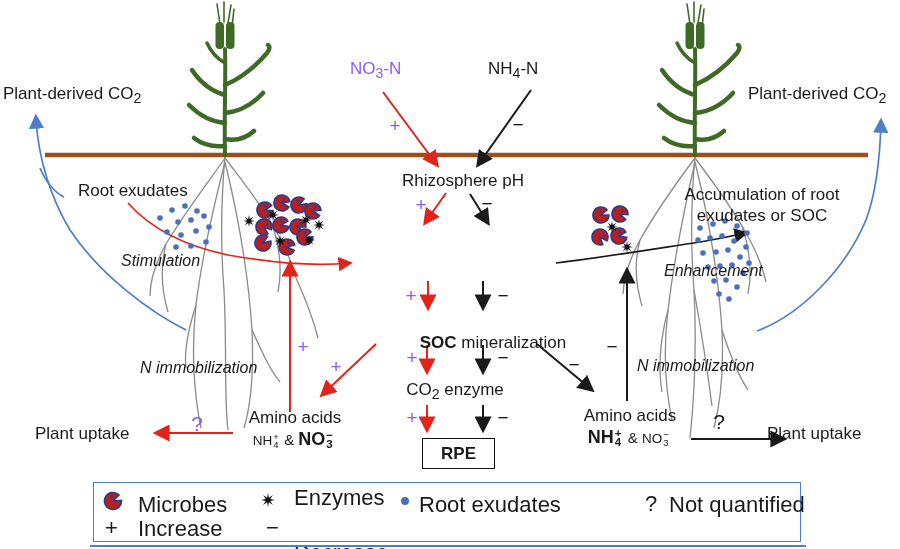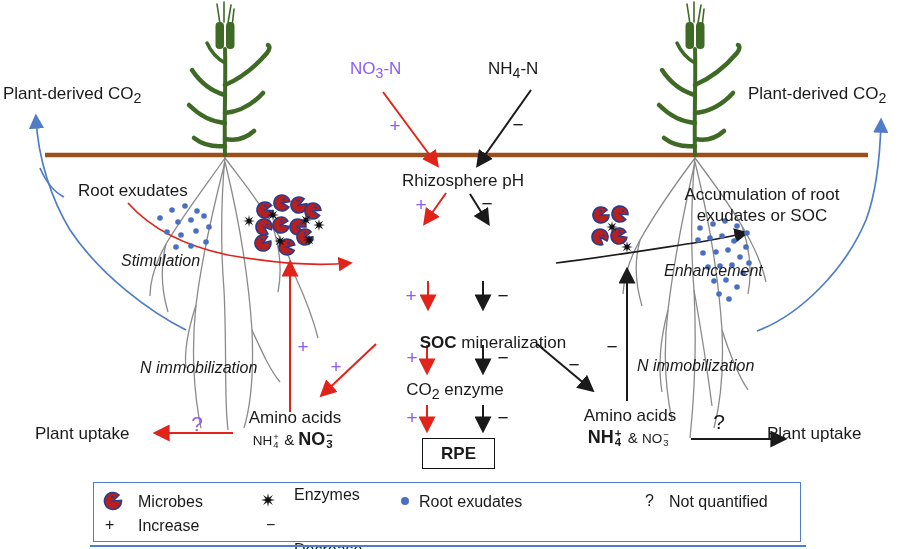--- a/index.html
+++ b/index.html
@@ -18,21 +18,21 @@
   .ion-line{position:absolute;display:flex;align-items:baseline;white-space:nowrap;transform:translateX(-50%);}
   .ion-sm{font-size:13.5px;}
   .ion-lg{font-size:18px;font-weight:bold;}
   .amp{font-size:15px;margin:0 4px;}
   .stack{display:inline-block;position:relative;height:1em;vertical-align:-2px;}
   .s-sm{width:8px;font-size:9.5px;}
   .s-lg{width:10px;font-size:11.5px;}
   .stack .sp{position:absolute;left:1px;top:-7px;}
   .stack .sb{position:absolute;left:1px;bottom:-3px;}
   .legend{position:absolute;left:93px;top:482px;width:706px;height:58px;border:1.8px solid #4f7dc9;background:#fff;}
-  .leg-item{position:absolute;font-size:16px;white-space:nowrap;line-height:1.1;}
+  .leg-item{position:absolute;font-size:22px;white-space:nowrap;line-height:1.1;}
   .leg-icon{position:absolute;}
   .bottom-line{position:absolute;left:90px;top:545px;width:716px;height:2px;background:#4f7dc9;}
 </style>
 </head>
 <body>
 
 <div class="page">
 
   <svg class="canvas" width="900" height="549" viewBox="0 0 900 549">
     <defs>

